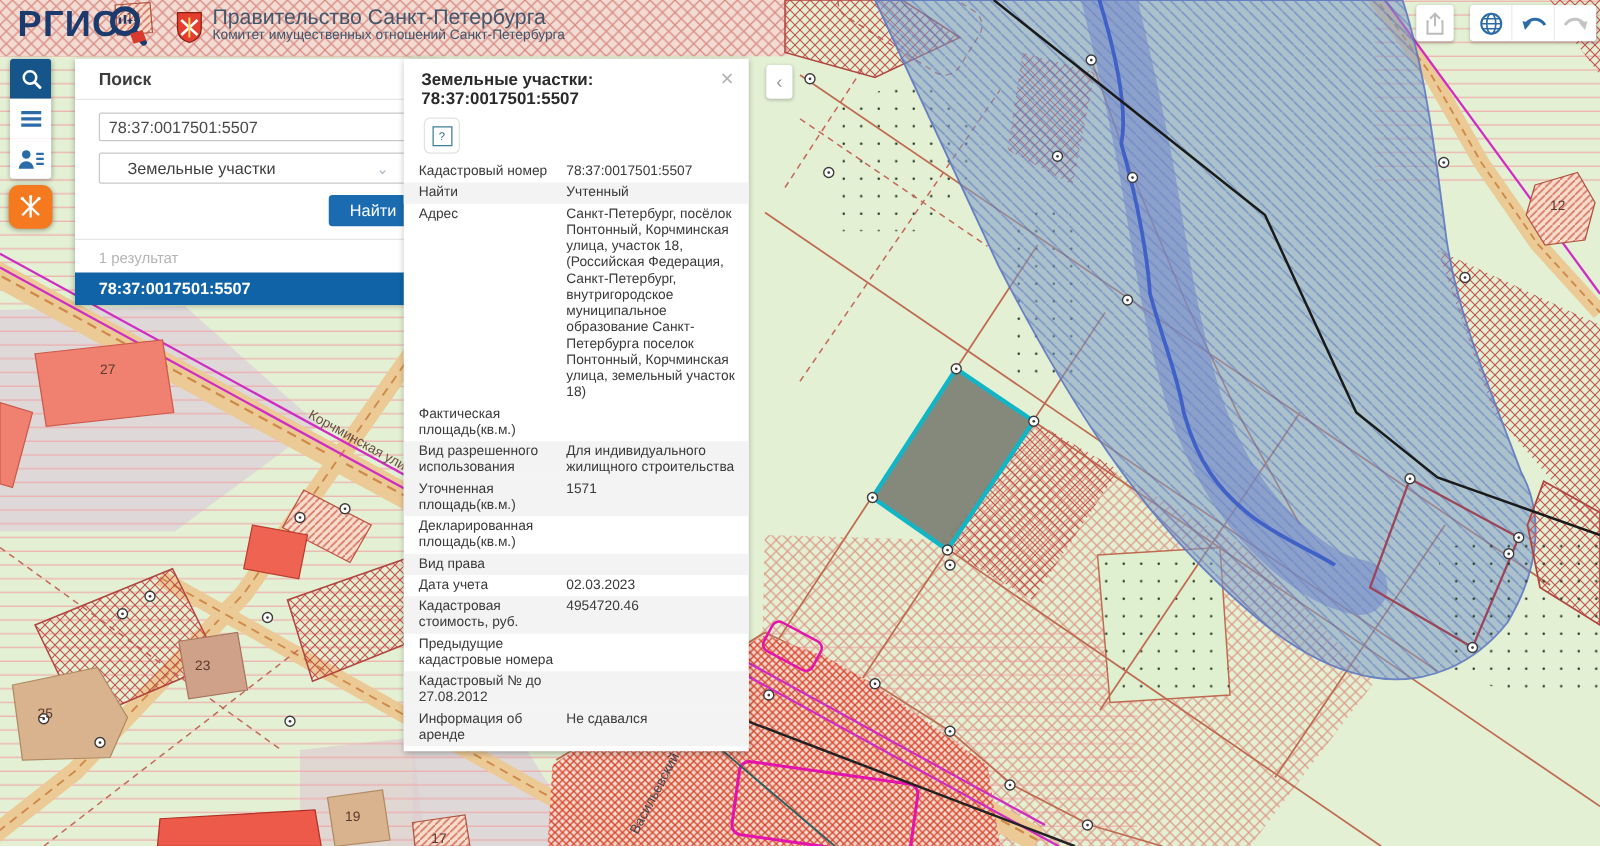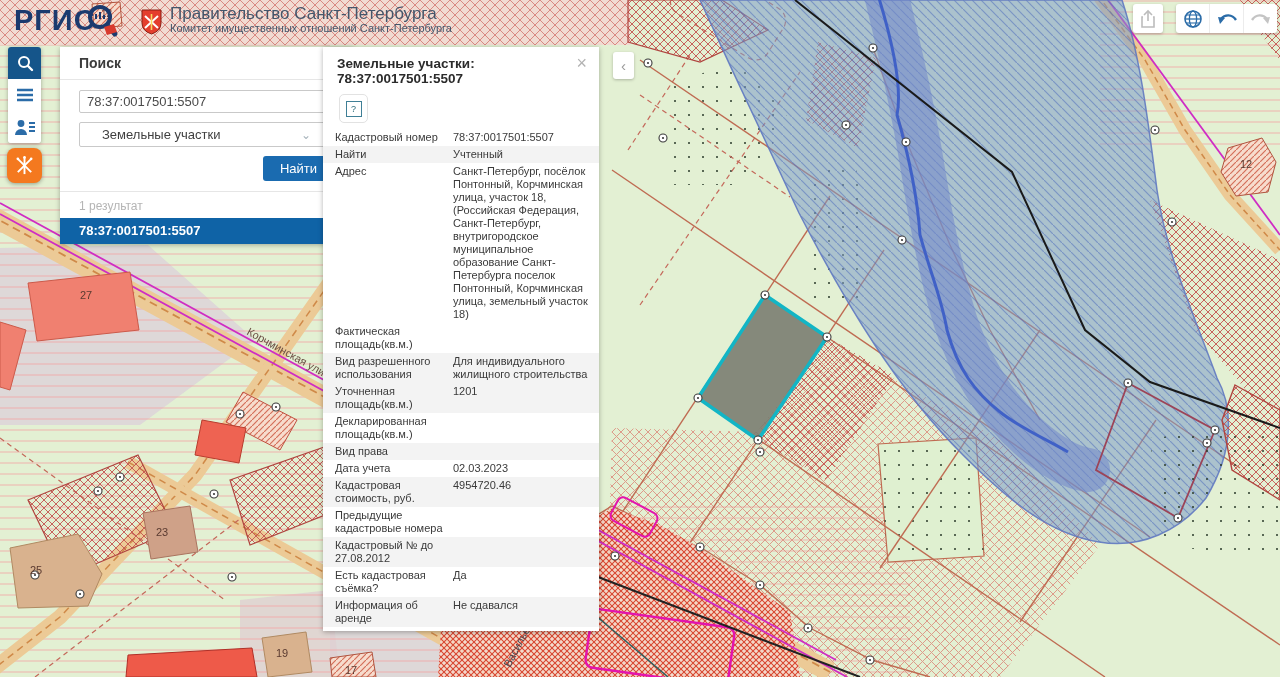--- a/index.html
+++ b/index.html
@@ -408,21 +408,21 @@
         <div class="drow">
           <span class="dlab">Фактическая площадь(кв.м.)</span>
           <span class="dval"></span>
         </div>
         <div class="drow even">
           <span class="dlab">Вид разрешенного использования</span>
           <span class="dval">Для индивидуального жилищного строительства</span>
         </div>
         <div class="drow even">
           <span class="dlab">Уточненная площадь(кв.м.)</span>
-          <span class="dval">1201</span>
+          <span class="dval">1571</span>
         </div>
         <div class="drow">
           <span class="dlab">Декларированная площадь(кв.м.)</span>
           <span class="dval"></span>
         </div>
         <div class="drow even">
           <span class="dlab">Вид права</span>
           <span class="dval"></span>
         </div>
         <div class="drow">
@@ -434,24 +434,20 @@
           <span class="dval">4954720.46</span>
         </div>
         <div class="drow">
           <span class="dlab">Предыдущие кадастровые номера</span>
           <span class="dval"></span>
         </div>
         <div class="drow even">
           <span class="dlab">Кадастровый № до 27.08.2012</span>
           <span class="dval"></span>
         </div>
-        <div class="drow">
-          <span class="dlab">Есть кадастровая съёмка?</span>
-          <span class="dval">Да</span>
-        </div>
         <div class="drow even">
           <span class="dlab">Информация об аренде</span>
           <span class="dval">Не сдавался</span>
         </div>
       </div>
 </div>
 <div class="collapse">‹</div>
 
 </div>
 

